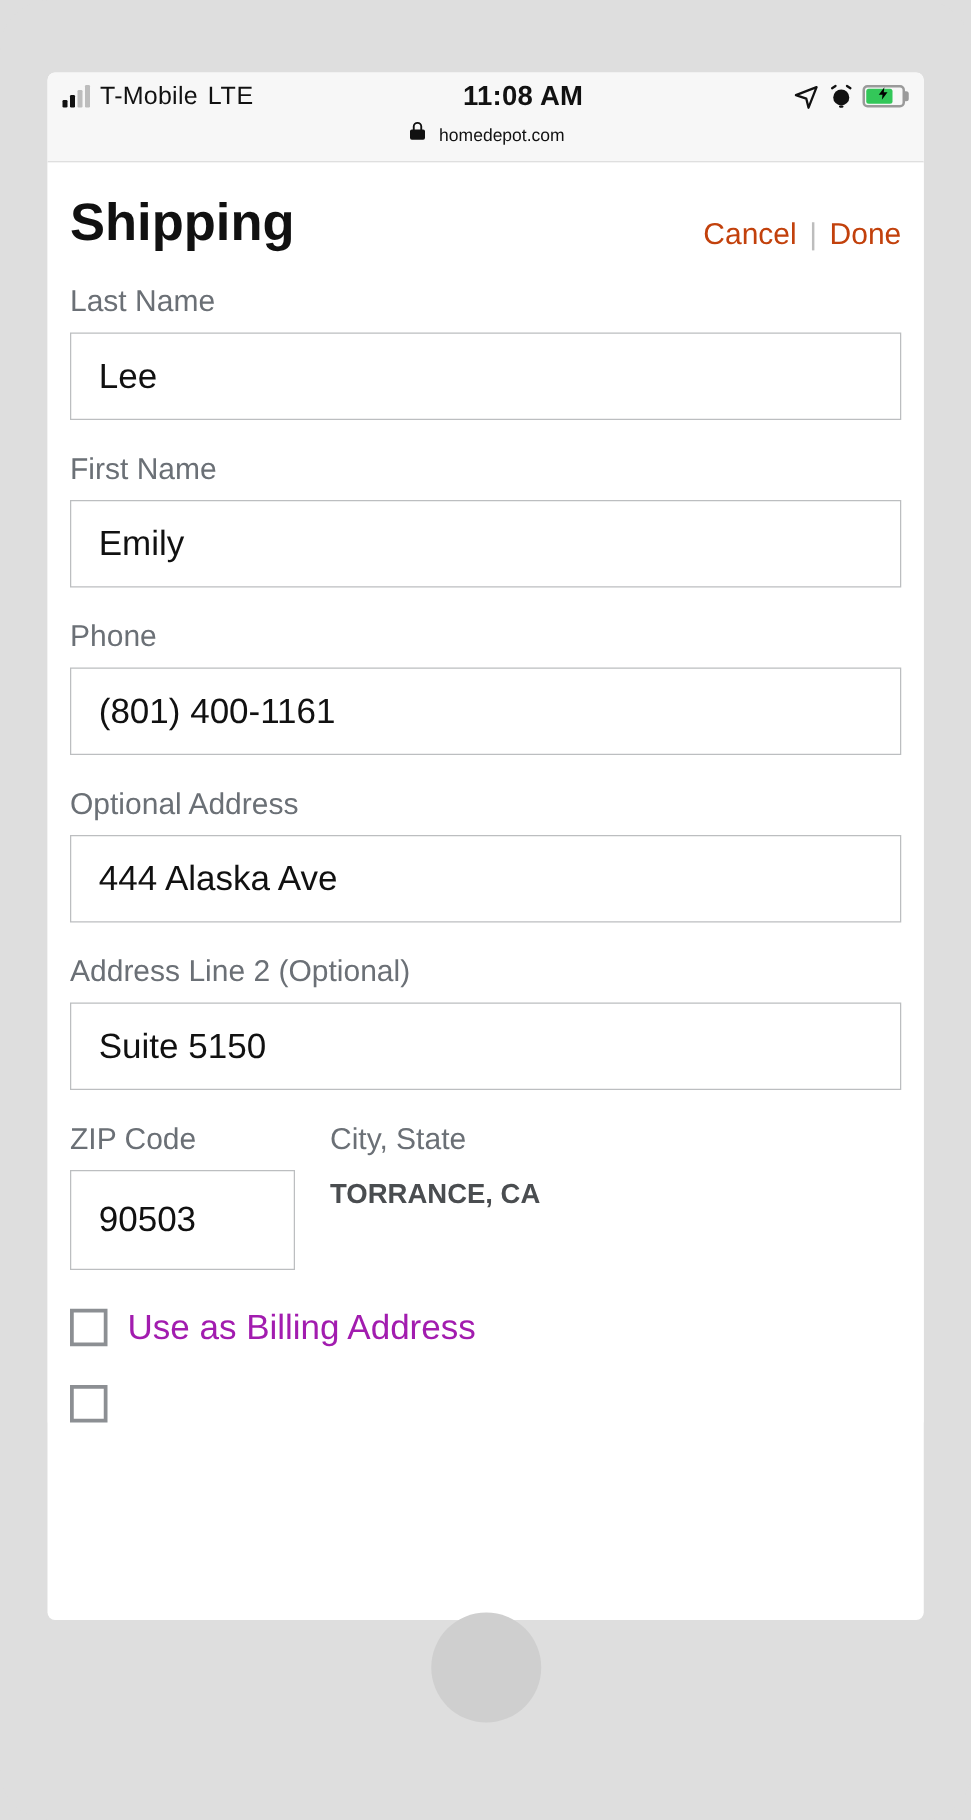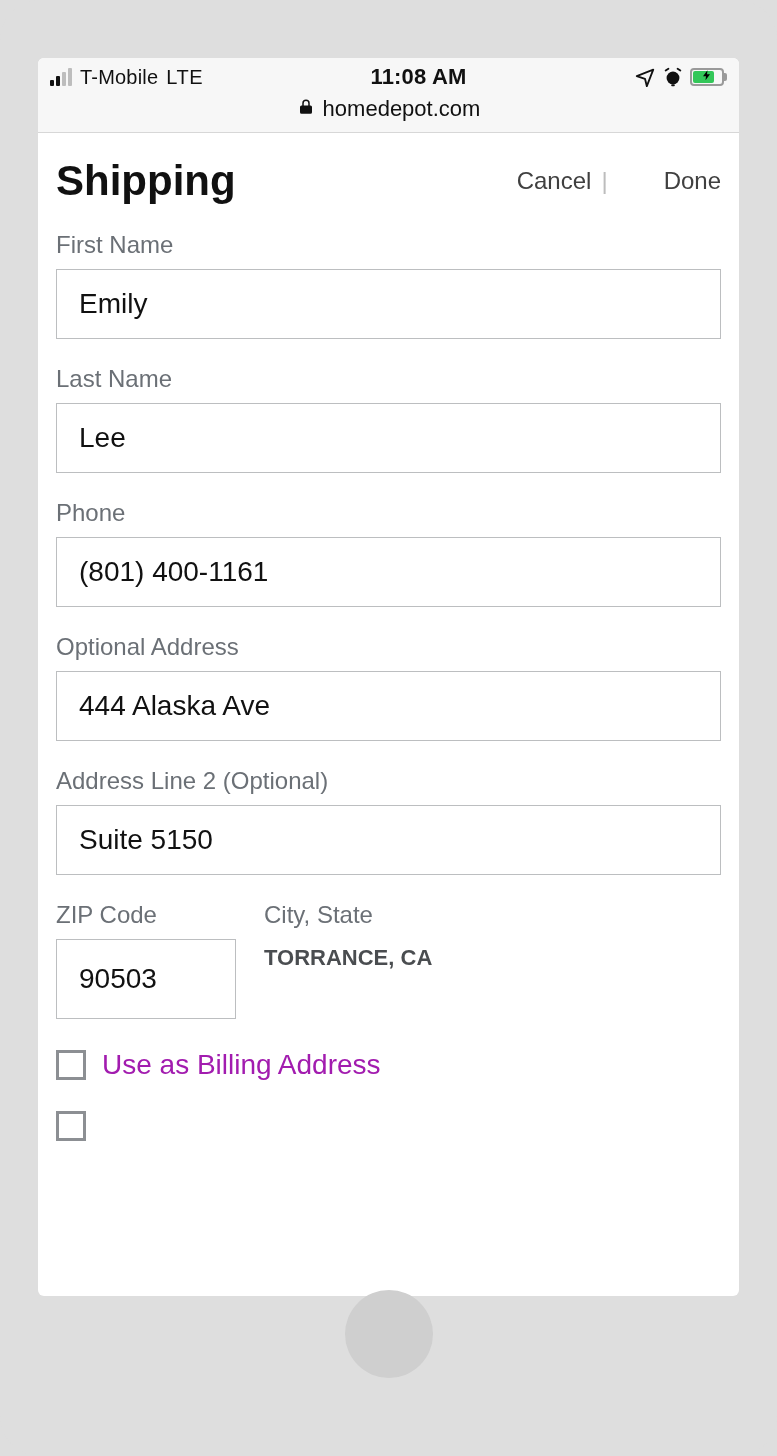--- a/index.html
+++ b/index.html
@@ -66,38 +66,38 @@
     }
     .battery-body {
       width: 34px; height: 18px; border: 2px solid #9a9a9a; border-radius: 4px; position: relative;
     }
     .battery-fill { position:absolute; left:1px; top:1px; bottom:1px; width:70%; background:#33c759; border-radius:2px; display:flex; align-items:center; justify-content:center;}
     .battery-cap { width:3px; height:8px; background:#9a9a9a; border-radius: 0 2px 2px 0; }
     .bolt { font-size:10px; color:#000; position:absolute; left:50%; top:50%; transform:translate(-50%,-55%);}
 
     .url-row {
       display: flex; align-items: center; justify-content: center; gap: 8px;
-      padding: 6px 0 10px 0; font-size: 22px; color: #111;
+      padding: 6px 0 10px 0; font-size: 14px; color: #111;
     }
     .lock { font-size: 18px; }
     .domain { font-weight: 500; }
 
     
     .page {
       padding: 18px 18px 0 18px;
       background: #ffffff;
     }
     .page-header {
-      display: flex; align-items: center; justify-content: space-between; gap: 10px; margin-top: 6px;
+      display: flex; align-items: flex-end; justify-content: space-between; gap: 10px; margin-top: 6px;
     }
     .page-title {
       font-size: 42px; font-weight: 800; color:#111;
     }
     .header-actions { display:flex; align-items:center; gap: 10px; font-size: 24px; color:#808080;}
-    .link { color:#404040; cursor:pointer;margin-left:46px;}
+    .link { color:#c2410c; cursor:pointer;}
     .sep { color:#bdbdbd;}
 
     .field { margin-top: 26px; }
     .label { color:#6b7076; font-size: 24px; margin-bottom: 10px;}
     .input {
       width: 100%; height: 70px; border: 1px solid #bcbec0; background:#fff;
       font-size: 28px; padding: 0 22px; color:#111; outline: none;
     }
     .input::placeholder{ color:#9aa0a6; }
 
@@ -176,27 +176,27 @@
       <div class="page-header">
         <div class="page-title">Shipping</div>
         <div class="header-actions">
           <span class="link">Cancel</span>
           <span class="sep">|</span>
           <span class="link">Done</span>
         </div>
       </div>
 
       <div class="field">
+        <div class="label">Last Name</div>
+        <input class="input" type="text" value="Lee" style="">
+      </div>
+
+      <div class="field">
         <div class="label">First Name</div>
         <input class="input" type="text" value="Emily" style="">
-      </div>
-
-      <div class="field">
-        <div class="label">Last Name</div>
-        <input class="input" type="text" value="Lee" style="">
       </div>
 
       <div class="field">
         <div class="label">Phone</div>
         <input class="input" type="text" value="(801) 400-1161" style="">
       </div>
 
       <div class="field">
         <div class="label">Optional Address</div>
         <input class="input" type="text" value="444 Alaska Ave" style="">

